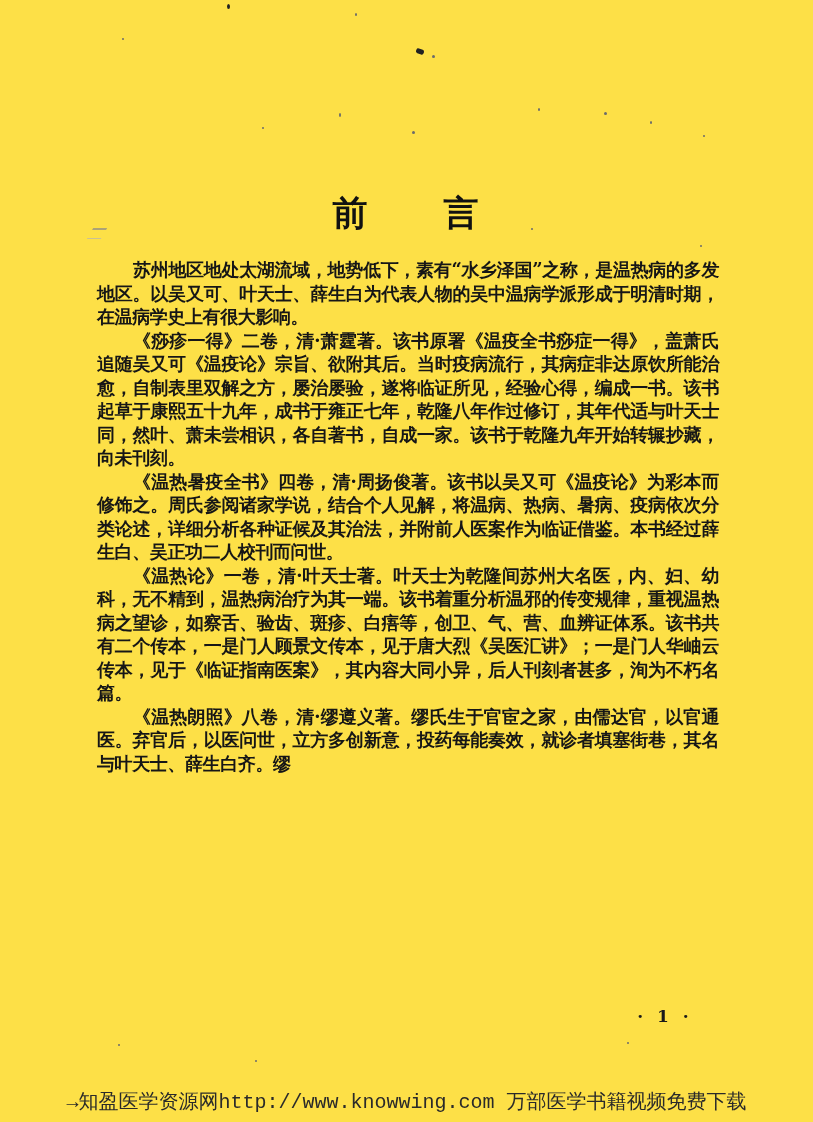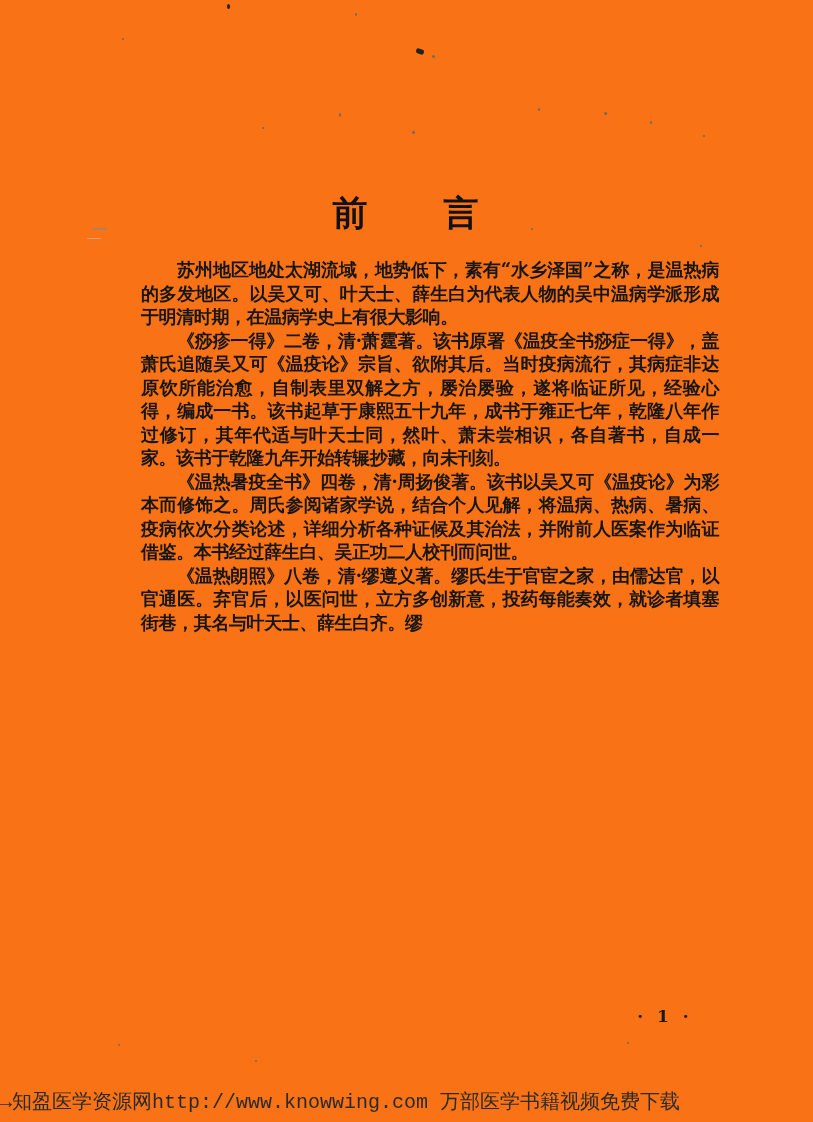--- a/index.html
+++ b/index.html
@@ -5,21 +5,21 @@
   html,body{margin:0;padding:0;}
   body{
     width:813px;height:1122px;
     background:#f7f7f5;
     font-family:"DejaVu Sans",sans-serif;
     position:relative;
     overflow:hidden;
   }
   .scan-page{
     position:absolute;left:0;top:0;width:813px;height:1122px;
-    background:#f97316;
+    background:#fde047;
   }
   .doc-title{
     position:absolute;left:0;top:190px;width:813px;
     text-align:center;
     font-size:35px;font-weight:bold;color:#111;
     white-space:pre;
     letter-spacing:2px;
     font-family:"DejaVu Serif","DejaVu Sans",serif;
   }
   .text-block{
@@ -30,30 +30,30 @@
     font-size:18px;
     line-height:23.5px;
     font-weight:bold;
     text-align:justify;
     text-justify:inter-ideograph;
     text-indent:2em;
     letter-spacing:-0.4px;
     word-break:break-all;
     font-family:"DejaVu Serif","DejaVu Sans",serif;
     color:#161616;
-    margin-left:44px;
   }
   .page-number{
     position:absolute;left:620px;top:1006px;width:90px;
     font-size:17px;font-weight:bold;color:#1a1a1a;
     letter-spacing:4px;text-align:center;
     font-family:"DejaVu Serif",serif;
   }
   .footer-watermark{
     position:absolute;left:0;top:1088px;width:813px;
+    text-align:center;
     font-size:20px;color:#2a2a2a;font-weight:normal;
     font-family:"Liberation Mono","DejaVu Sans Mono",monospace;
     letter-spacing:0px;
   }
   .speck{position:absolute;background:#6b6b6b;border-radius:50%;}
   .speck.dark{background:#222;}
   .mark-left{
     position:absolute;left:90px;top:228px;width:14px;height:8px;
     border-top:2px solid #8a8a8a;border-bottom:1px solid #b5b5b5;
     transform:skewX(-30deg);opacity:.7;
@@ -65,20 +65,21 @@
 <div class="scan-page">
 
   <div class="doc-title">前　　言</div>
 
   <div class="mark-left"></div>
 
   <div class="text-block">
     <div class="para">苏州地区地处太湖流域，地势低下，素有“水乡泽国”之称，是温热病的多发地区。以吴又可、叶天士、薛生白为代表人物的吴中温病学派形成于明清时期，在温病学史上有很大影响。</div>
     <div class="para">《痧疹一得》二卷，清·萧霆著。该书原署《温疫全书痧症一得》，盖萧氏追随吴又可《温疫论》宗旨、欲附其后。当时疫病流行，其病症非达原饮所能治愈，自制表里双解之方，屡治屡验，遂将临证所见，经验心得，编成一书。该书起草于康熙五十九年，成书于雍正七年，乾隆八年作过修订，其年代适与叶天士同，然叶、萧未尝相识，各自著书，自成一家。该书于乾隆九年开始转辗抄藏，向未刊刻。</div>
     <div class="para">《温热暑疫全书》四卷，清·周扬俊著。该书以吴又可《温疫论》为彩本而修饰之。周氏参阅诸家学说，结合个人见解，将温病、热病、暑病、疫病依次分类论述，详细分析各种证候及其治法，并附前人医案作为临证借鉴。本书经过薛生白、吴正功二人校刊而问世。</div>
+    <div class="para">《温热论》一卷，清·叶天士著。叶天士为乾隆间苏州大名医，内、妇、幼科，无不精到，温热病治疗为其一端。该书着重分析温邪的传变规律，重视温热病之望诊，如察舌、验齿、斑疹、白痦等，创卫、气、营、血辨证体系。该书共有二个传本，一是门人顾景文传本，见于唐大烈《吴医汇讲》；一是门人华岫云传本，见于《临证指南医案》，其内容大同小异，后人刊刻者甚多，洵为不朽名篇。</div>
     <div class="para">《温热朗照》八卷，清·缪遵义著。缪氏生于官宦之家，由儒达官，以官通医。弃官后，以医问世，立方多创新意，投药每能奏效，就诊者填塞街巷，其名与叶天士、薛生白齐。缪</div>
   </div>
 
   <div class="page-number">· 1 ·</div>
 
   <div class="footer-watermark">→知盈医学资源网http://www.knowwing.com 万部医学书籍视频免费下载</div>
 
   <div class="speck dark" style="left:227px;top:4px;width:3px;height:5px;"></div>
   <div class="speck" style="left:122px;top:38px;width:2px;height:2px;"></div>
   <div class="speck dark" style="left:416px;top:49px;width:8px;height:5px;border-radius:2px;transform:rotate(20deg);"></div>

